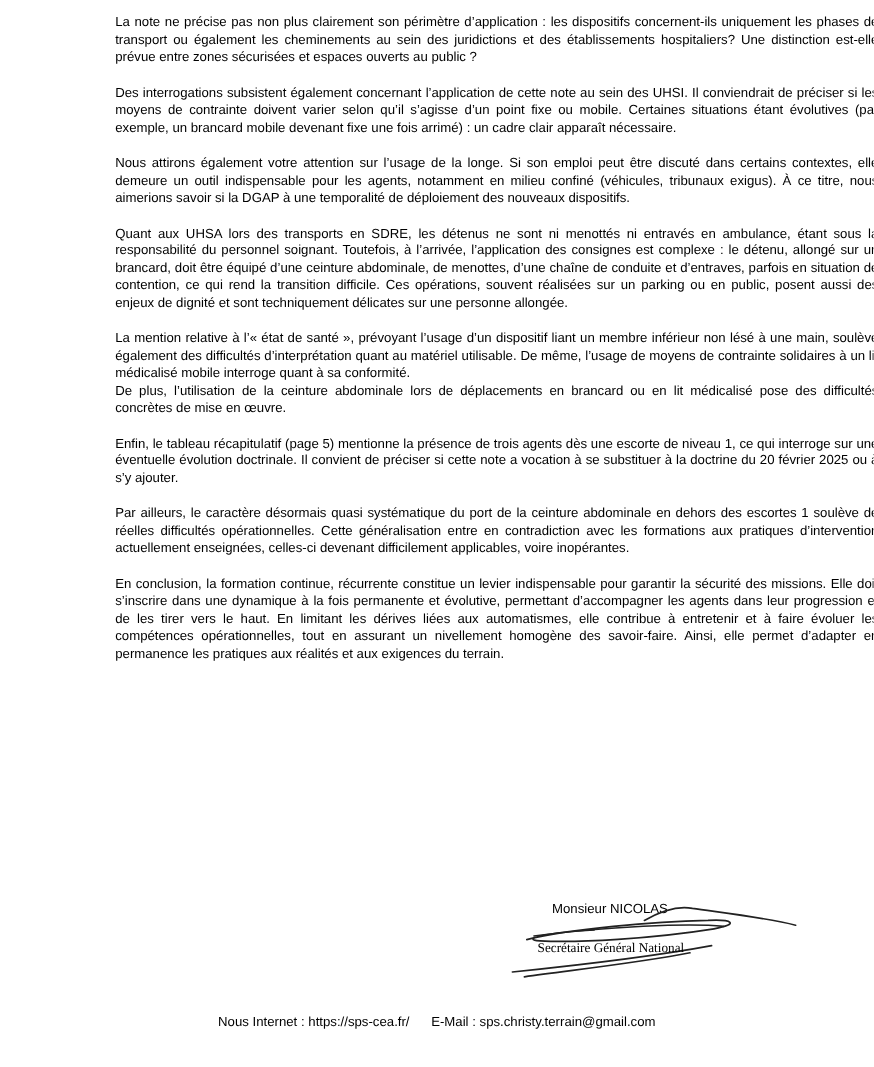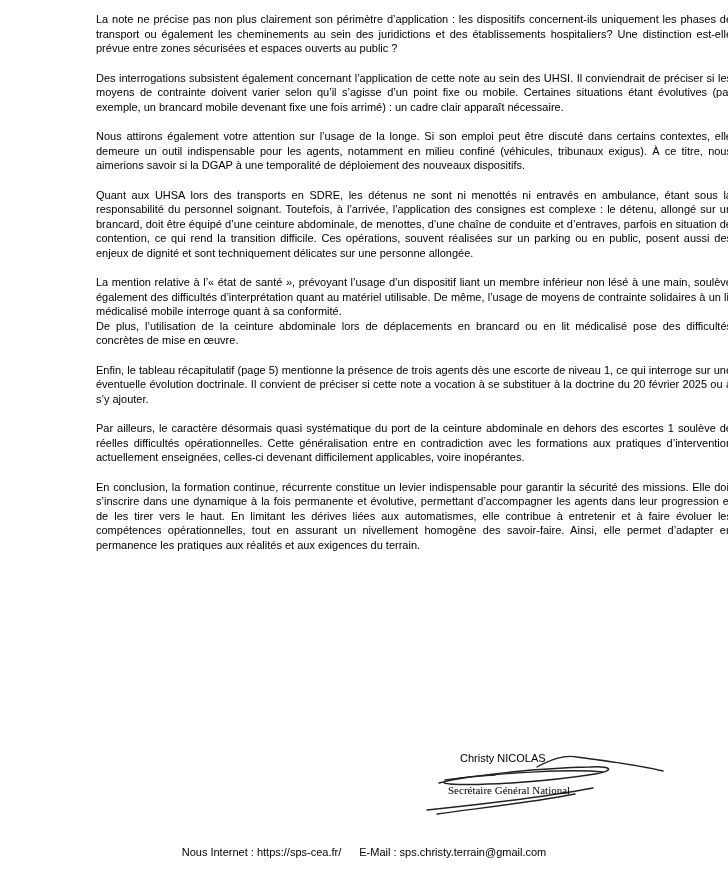--- a/index.html
+++ b/index.html
@@ -69,21 +69,21 @@
     <p>Des interrogations subsistent également concernant l’application de cette note au sein des UHSI. Il conviendrait de préciser si les moyens de contrainte doivent varier selon qu’il s’agisse d’un point fixe ou mobile. Certaines situations étant évolutives (par exemple, un brancard mobile devenant fixe une fois arrimé) : un cadre clair apparaît nécessaire.</p>
     <p>Nous attirons également votre attention sur l’usage de la longe. Si son emploi peut être discuté dans certains contextes, elle demeure un outil indispensable pour les agents, notamment en milieu confiné (véhicules, tribunaux exigus). À ce titre, nous aimerions savoir si la DGAP à une temporalité de déploiement des nouveaux dispositifs.</p>
     <p>Quant aux UHSA lors des transports en SDRE, les détenus ne sont ni menottés ni entravés en ambulance, étant sous la responsabilité du personnel soignant. Toutefois, à l’arrivée, l’application des consignes est complexe : le détenu, allongé sur un brancard, doit être équipé d’une ceinture abdominale, de menottes, d’une chaîne de conduite et d’entraves, parfois en situation de contention, ce qui rend la transition difficile. Ces opérations, souvent réalisées sur un parking ou en public, posent aussi des enjeux de dignité et sont techniquement délicates sur une personne allongée.</p>
     <p>La mention relative à l’« état de santé », prévoyant l’usage d’un dispositif liant un membre inférieur non lésé à une main, soulève également des difficultés d’interprétation quant au matériel utilisable. De même, l’usage de moyens de contrainte solidaires à un lit médicalisé mobile interroge quant à sa conformité.
 De plus, l’utilisation de la ceinture abdominale lors de déplacements en brancard ou en lit médicalisé pose des difficultés concrètes de mise en œuvre.</p>
     <p>Enfin, le tableau récapitulatif (page 5) mentionne la présence de trois agents dès une escorte de niveau 1, ce qui interroge sur une éventuelle évolution doctrinale. Il convient de préciser si cette note a vocation à se substituer à la doctrine du 20 février 2025 ou à s’y ajouter.</p>
     <p>Par ailleurs, le caractère désormais quasi systématique du port de la ceinture abdominale en dehors des escortes 1 soulève de réelles difficultés opérationnelles. Cette généralisation entre en contradiction avec les formations aux pratiques d’intervention actuellement enseignées, celles-ci devenant difficilement applicables, voire inopérantes.</p>
     <p>En conclusion, la formation continue, récurrente constitue un levier indispensable pour garantir la sécurité des missions. Elle doit s’inscrire dans une dynamique à la fois permanente et évolutive, permettant d’accompagner les agents dans leur progression et de les tirer vers le haut. En limitant les dérives liées aux automatismes, elle contribue à entretenir et à faire évoluer les compétences opérationnelles, tout en assurant un nivellement homogène des savoir-faire. Ainsi, elle permet d’adapter en permanence les pratiques aux réalités et aux exigences du terrain.</p>
   </div>
 
-<div class="sig-name">Christy NICOLAS</div>
+<div class="sig-name">Monsieur NICOLAS</div>
 
 <svg class="sig-svg" viewBox="0 0 245 68" xmlns="http://www.w3.org/2000/svg">
   <g fill="none" stroke="#222222" stroke-width="1.4" stroke-linecap="round">
     <path d="M112,17 C128,8 142,5 152,7 C180,11 215,15 238,21"></path>
     <path d="M14,33 C50,24 120,18 165,17 C185,16 192,20 170,24 C120,32 55,36 25,34 C8,33 30,27 70,25"></path>
     <path d="M20,30 C80,22 150,19 178,22"></path>
     <path d="M168,38 C120,47 60,54 2,60"></path>
     <path d="M150,44 C110,52 55,58 12,64"></path>
   </g>
 </svg>

